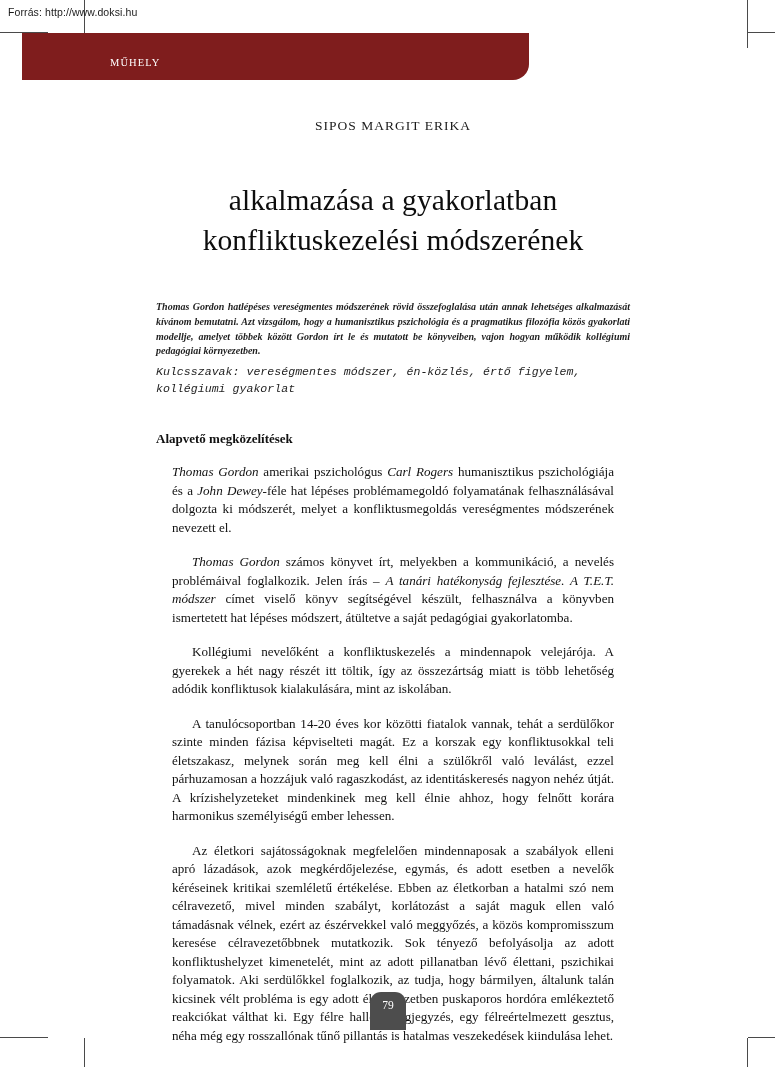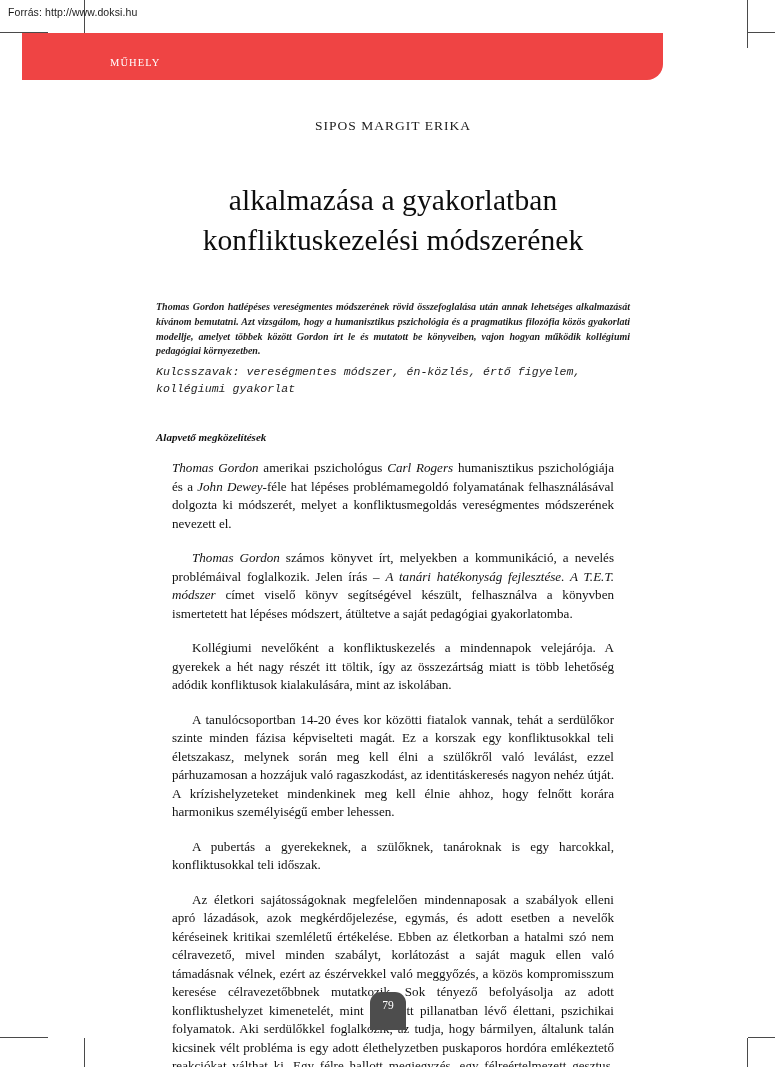--- a/index.html
+++ b/index.html
@@ -37,23 +37,23 @@
     color: #1a1a1a;
     letter-spacing: 0.1px;
     white-space: nowrap;
   }
 
   
   .head-band {
     position: absolute;
     left: 22px;
     top: 33px;
-    width: 641px;
+    width: 507px;
     height: 47px;
-    background: #ef4444;
+    background: #7f1d1d;
     border-bottom-right-radius: 16px;
   }
   .head-band-label {
     position: absolute;
     left: 88px;
     top: 24px;
     font-family: "Liberation Serif", serif;
     font-size: 10.5px;
     color: #ffffff;
     letter-spacing: 1.1px;
@@ -98,22 +98,21 @@
   .keywords {
     font-size: 11.6px;
     line-height: 1.47;
     font-style: italic;
     color: #1e1e1e;
     margin: 0 0 34px 0;
     font-family: Liberation Mono, monospace;
   }
 
   .section-heading {
-    font-size: 11px;
-    font-style: italic;
+    font-size: 13px;
     font-weight: bold;
     color: #111111;
     margin: 0 0 16px 0;
   }
 
   .body-para {
     font-size: 13.1px;
     line-height: 1.415;
     text-align: justify;
     color: #111111;
@@ -178,21 +177,20 @@
     <p class="abstract">Thomas Gordon hatlépéses vereségmentes módszerének rövid összefoglalása után annak lehetséges alkalmazását kívánom bemutatni. Azt vizsgálom, hogy a humanisztikus pszichológia és a pragmatikus filozófia közös gyakorlati modellje, amelyet többek között Gordon írt le és mutatott be könyveiben, vajon hogyan működik kollégiumi pedagógiai környezetben.</p>
 
     <p class="keywords">Kulcsszavak: vereségmentes módszer, én-közlés, értő figyelem, kollégiumi gyakorlat</p>
 
     <h2 class="section-heading">Alapvető megközelítések</h2>
 
     <p class="body-para"><i>Thomas Gordon</i> amerikai pszichológus <i>Carl Rogers</i> humanisztikus pszichológiája és a <i>John Dewey</i>-féle hat lépéses problémamegoldó folyamatának felhasználásával dolgozta ki módszerét, melyet a konfliktusmegoldás vereségmentes módszerének nevezett el.</p>
     <p class="body-para indented"><i>Thomas Gordon</i> számos könyvet írt, melyekben a kommunikáció, a nevelés problémáival foglalkozik. Jelen írás – <i>A tanári hatékonyság fejlesztése. A T.E.T. módszer</i> címet viselő könyv segítségével készült, felhasználva a könyvben ismertetett hat lépéses módszert, átültetve a saját pedagógiai gyakorlatomba.</p>
     <p class="body-para indented">Kollégiumi nevelőként a konfliktuskezelés a mindennapok velejárója. A gyerekek a hét nagy részét itt töltik, így az összezártság miatt is több lehetőség adódik konfliktusok kialakulására, mint az iskolában.</p>
     <p class="body-para indented">A tanulócsoportban 14-20 éves kor közötti fiatalok vannak, tehát a serdülőkor szinte minden fázisa képviselteti magát. Ez a korszak egy konfliktusokkal teli életszakasz, melynek során meg kell élni a szülőkről való leválást, ezzel párhuzamosan a hozzájuk való ragaszkodást, az identitáskeresés nagyon nehéz útját. A krízishelyzeteket mindenkinek meg kell élnie ahhoz, hogy felnőtt korára harmonikus személyiségű ember lehessen.</p>
-    <p class="body-para indented">A pubertás a gyerekeknek, a szülőknek, tanároknak is egy harcokkal, konfliktusokkal teli időszak.</p>
     <p class="body-para indented">Az életkori sajátosságoknak megfelelően mindennaposak a szabályok elleni apró lázadások, azok megkérdőjelezése, egymás, és adott esetben a nevelők kéréseinek kritikai szemléletű értékelése. Ebben az életkorban a hatalmi szó nem célravezető, mivel minden szabályt, korlátozást a saját maguk ellen való támadásnak vélnek, ezért az észérvekkel való meggyőzés, a közös kompromisszum keresése célravezetőbbnek mutatkozik. Sok tényező befolyásolja az adott konfliktushelyzet kimenetelét, mint az adott pillanatban lévő élettani, pszichikai folyamatok. Aki serdülőkkel foglalkozik, az tudja, hogy bármilyen, általunk talán kicsinek vélt probléma is egy adott élethelyzetben puskaporos hordóra emlékeztető reakciókat válthat ki. Egy félre hallott megjegyzés, egy félreértelmezett gesztus, néha még egy rosszallónak tűnő pillantás is hatalmas veszekedések kiindulása lehet.</p>
 
   </div>
 
   <div class="folio">
     <div class="folio-num">79</div>
   </div>
 
 </div>
 

